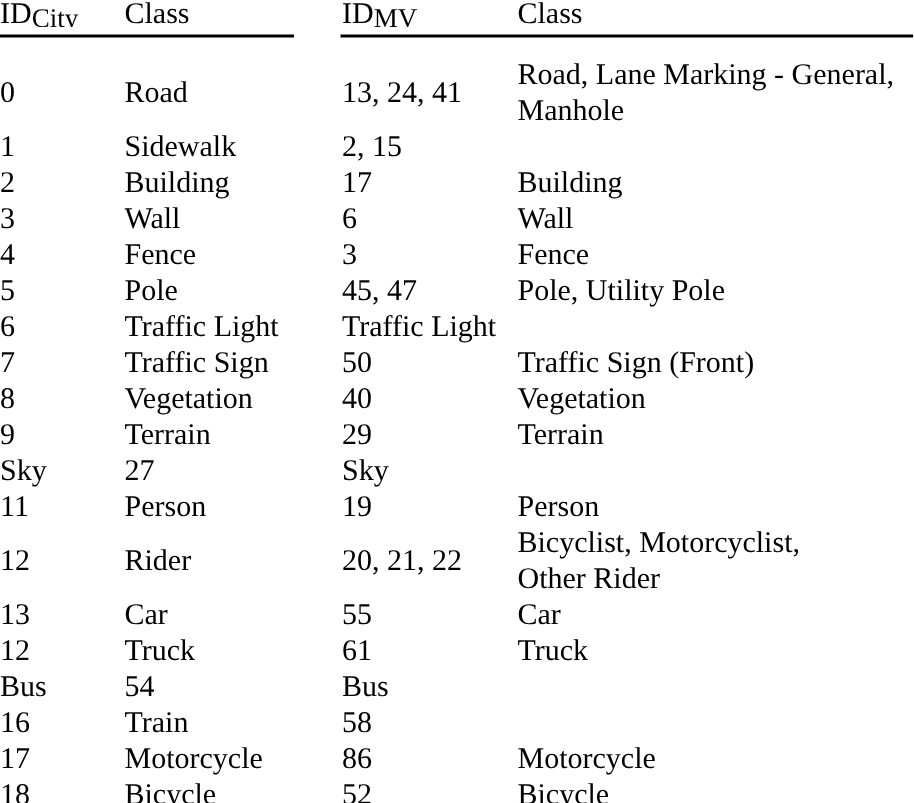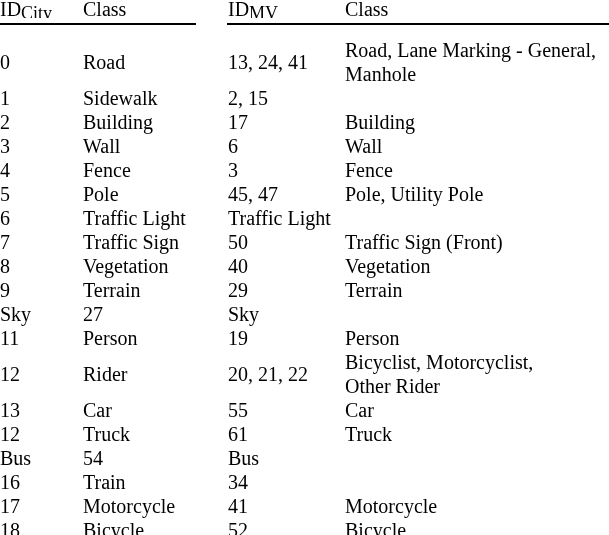--- a/index.html
+++ b/index.html
@@ -186,27 +186,27 @@
 
   <div class="grid row">
     <div class="cell c2">Bus</div>
     <div class="cell c3">54</div>
     <div class="cell c4">Bus</div>
   </div>
 
   <div class="grid row">
     <div class="cell c1">16</div>
     <div class="cell c2">Train</div>
-    <div class="cell c3">34</div>
+    <div class="cell c3">58</div>
   </div>
 
   <div class="grid row">
     <div class="cell c1">17</div>
     <div class="cell c2">Motorcycle</div>
-    <div class="cell c3">41</div>
+    <div class="cell c3">86</div>
     <div class="cell c4">Motorcycle</div>
   </div>
 
   <div class="grid row">
     <div class="cell c1">18</div>
     <div class="cell c2">Bicycle</div>
     <div class="cell c3">52</div>
     <div class="cell c4">Bicycle</div>
   </div>
 

